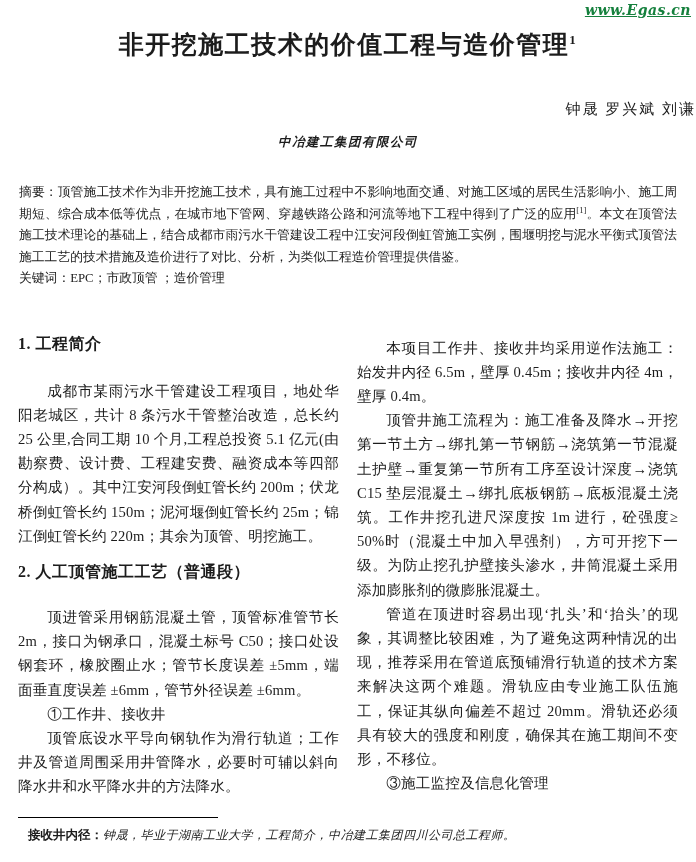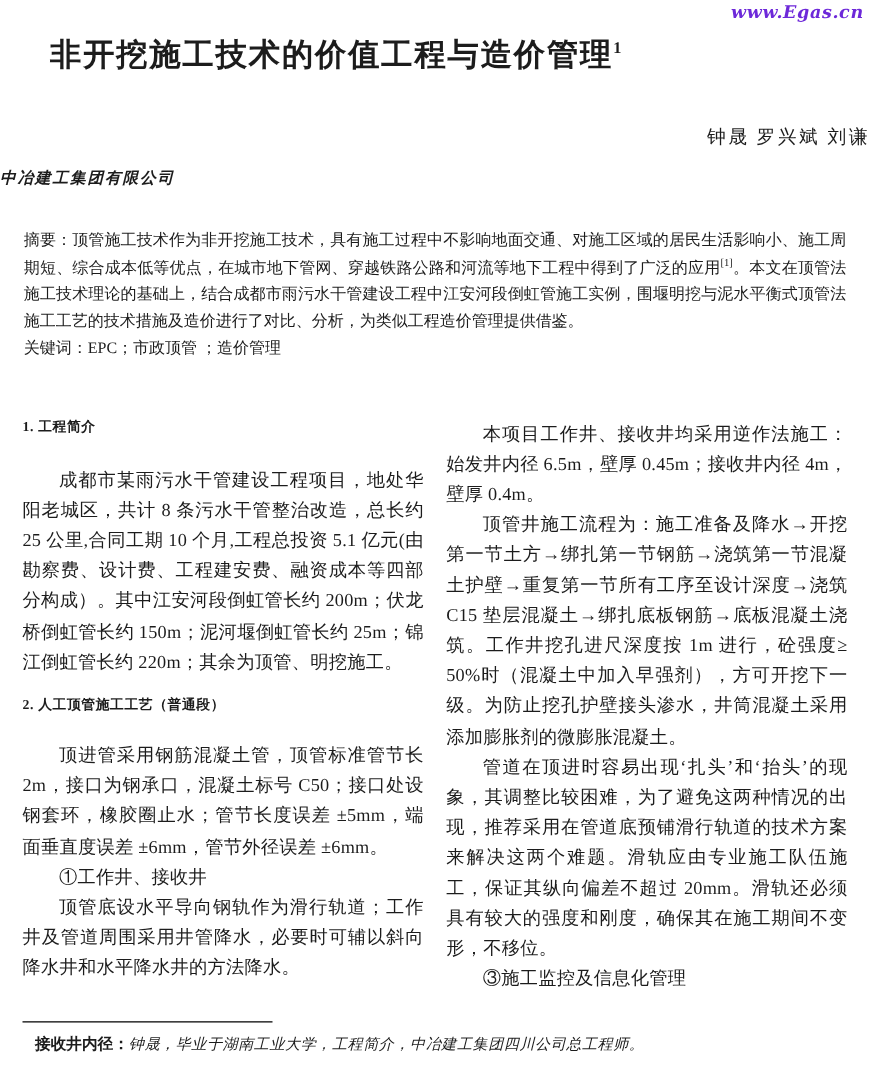--- a/index.html
+++ b/index.html
@@ -14,51 +14,53 @@
     background: #ffffff;
     overflow: hidden;
     font-family: "Liberation Serif", "DejaVu Serif", serif;
     color: #1c1c1c;
   }
   
   .watermark {
     position: absolute;
     top: 2px;
     right: 5px;
-    color: #6d28d9;
+    color: #15803d;
     font-family: "DejaVu Serif", serif;
     font-style: italic;
     font-weight: bold;
     font-size: 14px;
     letter-spacing: 0.5px;
+    text-decoration: underline;
   }
   
   .title {
     margin: 30px 40px 0 40px;
-    text-align: left;
+    text-align: center;
     font-size: 25px;
     font-weight: bold;
     letter-spacing: 1.5px;
     line-height: 1.2;
   }
   .title sup {
     font-size: 13px;
     font-weight: bold;
     vertical-align: super;
     line-height: 0;
   }
   .authors {
     margin-top: 40px;
     text-align: right;
     font-size: 15px;
     letter-spacing: 2px;
     margin-left: 36px;
   }
   .affiliation {
     margin-top: 15px;
+    text-align: center;
     font-size: 12.5px;
     font-weight: bold;
     font-style: italic;
     letter-spacing: 1.5px;
   }
   
   .abstract {
     margin: 31px 19px 0 19px;
     font-size: 12.8px;
     line-height: 21.5px;
@@ -75,21 +77,21 @@
   .columns {
     display: flex;
     gap: 18px;
     margin: 36px 18px 0 18px;
   }
   .col {
     width: 321px;
     font-size: 14.6px;
   }
   .col h2 {
-    font-size: 11px;
+    font-size: 16px;
     font-weight: bold;
     letter-spacing: 0.5px;
     margin: 0;
   }
   .left h2.h2-first { margin: 8px 0 24px 0; }
   .left h2.h2-second { margin: 14px 0 22px 0; }
   .col p.body {
     margin: 0;
     text-indent: 2em;
     text-align: justify;

